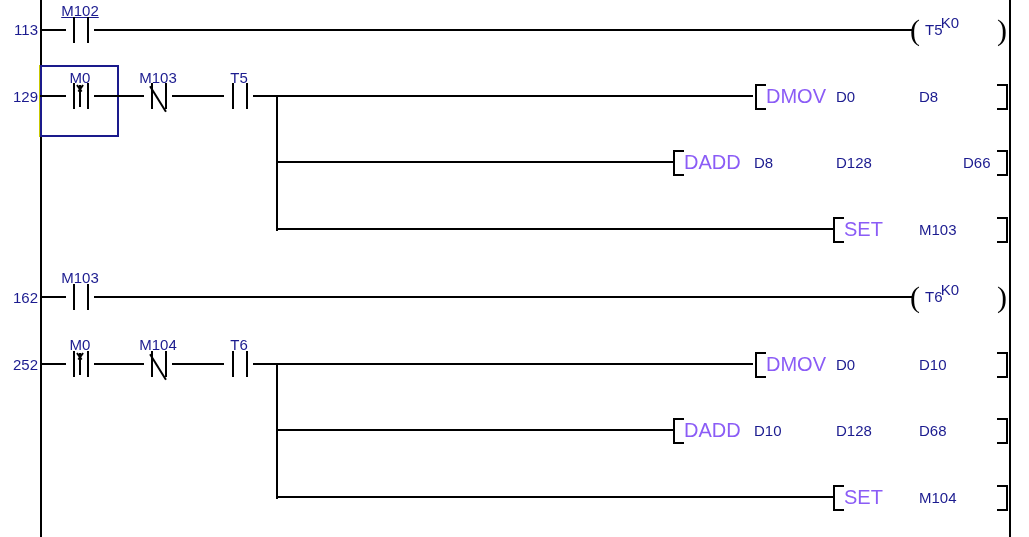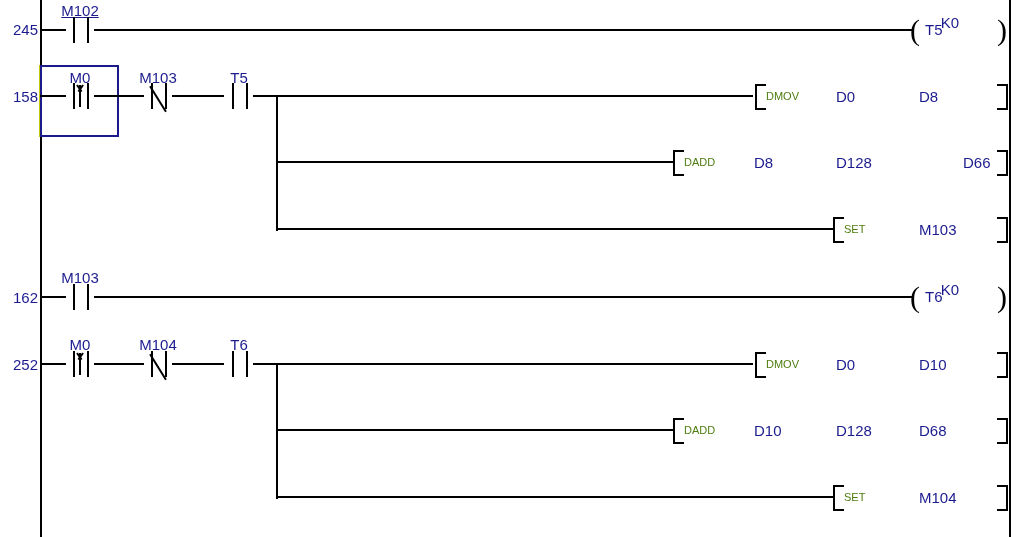--- a/index.html
+++ b/index.html
@@ -137,22 +137,22 @@
     width: 9px;
     height: 22px;
     border-top: 2px solid #000;
     border-bottom: 2px solid #000;
   }
   .brk-open  { border-left: 2px solid #000; }
   .brk-close { border-right: 2px solid #000; }
 
   .instr-name {
     position: absolute;
-    color: #4d7c0f;
-    font-size: 11px;
+    color: #8b5cf6;
+    font-size: 20px;
     line-height: 15px;
     font-family: "Liberation Sans", sans-serif;
     white-space: nowrap;
   }
   .operand {
     position: absolute;
     color: #1b1b8f;
     font-size: 15px;
     line-height: 15px;
     font-family: "Liberation Sans", sans-serif;
@@ -173,37 +173,37 @@
   }
 </style>
 </head>
 <body>
 
 <div id="ladder-canvas">
 
   <div class="rail" style="left:40px; top:0px; height:537px;"></div>
   <div class="rail" style="left:1009px; top:0px; height:537px;"></div>
 
-  <div class="step-no" style="left:4px; top:22px;">245</div>
+  <div class="step-no" style="left:4px; top:22px;">113</div>
 
   <div class="dev-label" style="left:50px; top:3px; width:60px;text-decoration:underline;">M102</div>
 
   <div class="wire-h" style="left:40px; top:29px; width:26px;"></div>
   <div class="contact" style="left:66px; top:17px;">
     <div class="bar left"></div>
     <div class="bar right"></div>
   </div>
   <div class="wire-h" style="left:94px; top:29px; width:818px;"></div>
 
   <div class="coil-preset" style="left:930px; top:3px; width:40px;">K0</div>
   <div class="coil-open" style="left:910px; top:17px;">(</div>
   <div class="coil-name" style="left:925px; top:22px;">T5</div>
   <div class="coil-close" style="left:997px; top:17px;">)</div>
 
-  <div class="step-no" style="left:4px; top:89px;">158</div>
+  <div class="step-no" style="left:4px; top:89px;">129</div>
 
   <div class="sel-edge" style="left:39px; top:65px; height:72px;"></div>
   <div class="sel-box" style="left:40px; top:65px; width:79px; height:72px;"></div>
 
   <div class="dev-label" style="left:50px; top:70px; width:60px;">M0</div>
 
   <div class="wire-h" style="left:40px; top:95px; width:26px;"></div>
   <div class="contact" style="left:66px; top:83px;">
     <div class="bar left"></div>
     <div class="bar right"></div>

